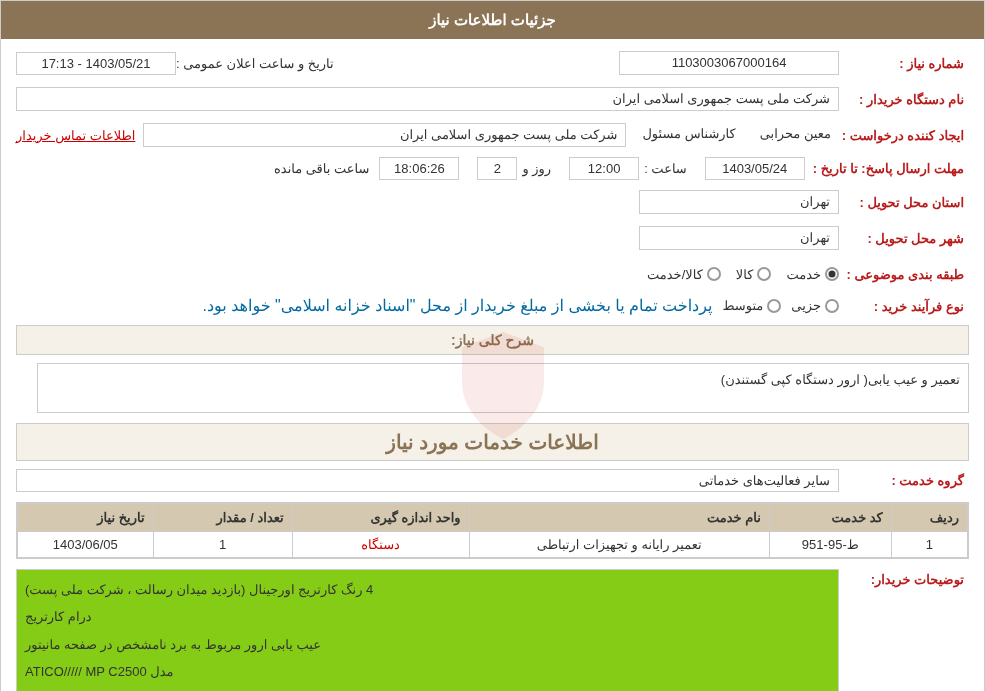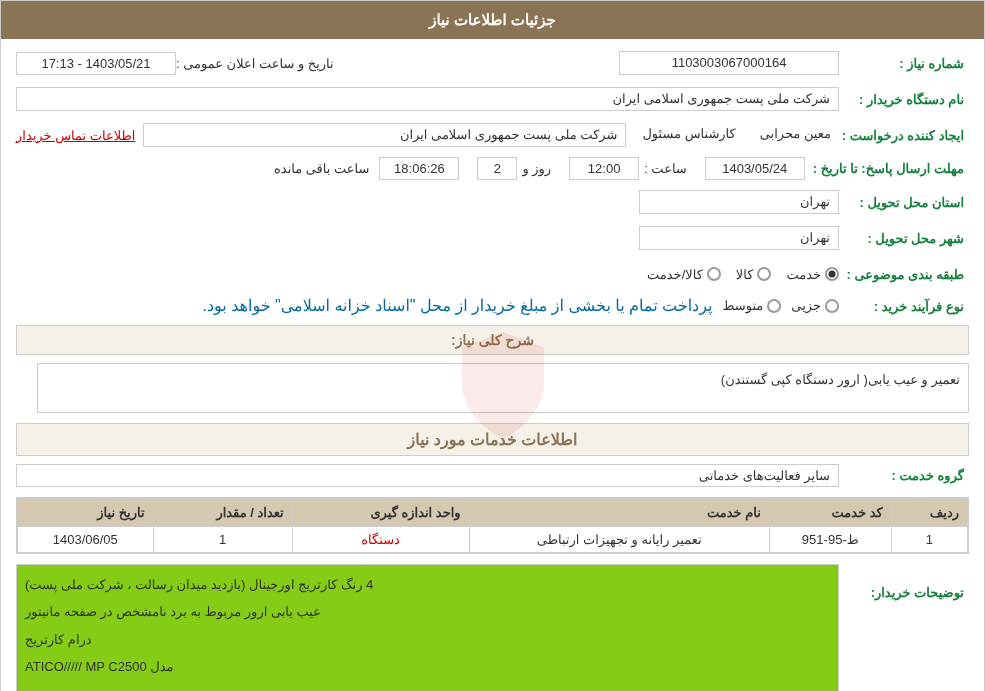--- a/index.html
+++ b/index.html
@@ -27,21 +27,21 @@
     .content {
       padding: 10px 15px;
     }
     .form-row {
       display: flex;
       align-items: center;
       margin-bottom: 8px;
       min-height: 28px;
     }
     .label {
-      color: #15803d;
+      color: #b91c1c;
       font-weight: bold;
       white-space: nowrap;
       min-width: 130px;
       text-align: right;
       padding-right: 5px;
     }
     .value-box {
       border: 1px solid #ccc;
       background: #fff;
       padding: 3px 8px;
@@ -158,21 +158,21 @@
       background: #fff;
       padding: 8px;
       min-height: 50px;
       text-align: right;
       width: 100%;
     }
     .section-subtitle {
       background: #f5f0e8;
       border: 1px solid #ccc;
       color: #8B7355;
-      font-size: 16px;
+      font-size: 20px;
       font-weight: bold;
       text-align: center;
       padding: 6px;
       margin: 10px 0 8px 0;
     }
     .service-row {
       display: flex;
       align-items: center;
       margin-bottom: 8px;
     }
@@ -207,21 +207,21 @@
       text-align: center;
     }
     td.red-text {
       color: #c00;
     }
     .buyer-notes {
       display: flex;
       align-items: flex-start;
       margin: 10px 0;
     }
-    .buyer-notes .label { min-width: 130px; padding-top: 3px; margin-top: 18px; }
+    .buyer-notes .label { min-width: 130px; padding-top: 3px; }
     .notes-box {
       border: 1px solid #ccc;
       background: #84cc16;
       padding: 8px;
       flex: 1;
       min-height: 70px;
       text-align: left;
       line-height: 1.8;
     }
     .notes-box p {
@@ -386,20 +386,20 @@
       <td>1403/06/05</td>
     </tr>
           </tbody>
       </table>
     </div>
 
     <div class="buyer-notes">
       <span class="label">توضیحات خریدار:</span>
       <div class="notes-box" id="buyer-notes-content">
       <p>4 رنگ کارتریج اورجینال       (بازدید میدان رسالت ، شرکت ملی پست)</p>
+          <p>درام کارتریج</p>
           <p>عیب یابی ارور مربوط به برد نامشخص در صفحه مانیتور</p>
-          <p>درام کارتریج</p>
           <p>مدل  ATICO/////  MP  C2500</p>
         </div>
     </div>
 
   </div>
 </div>
 
 </body></html>

